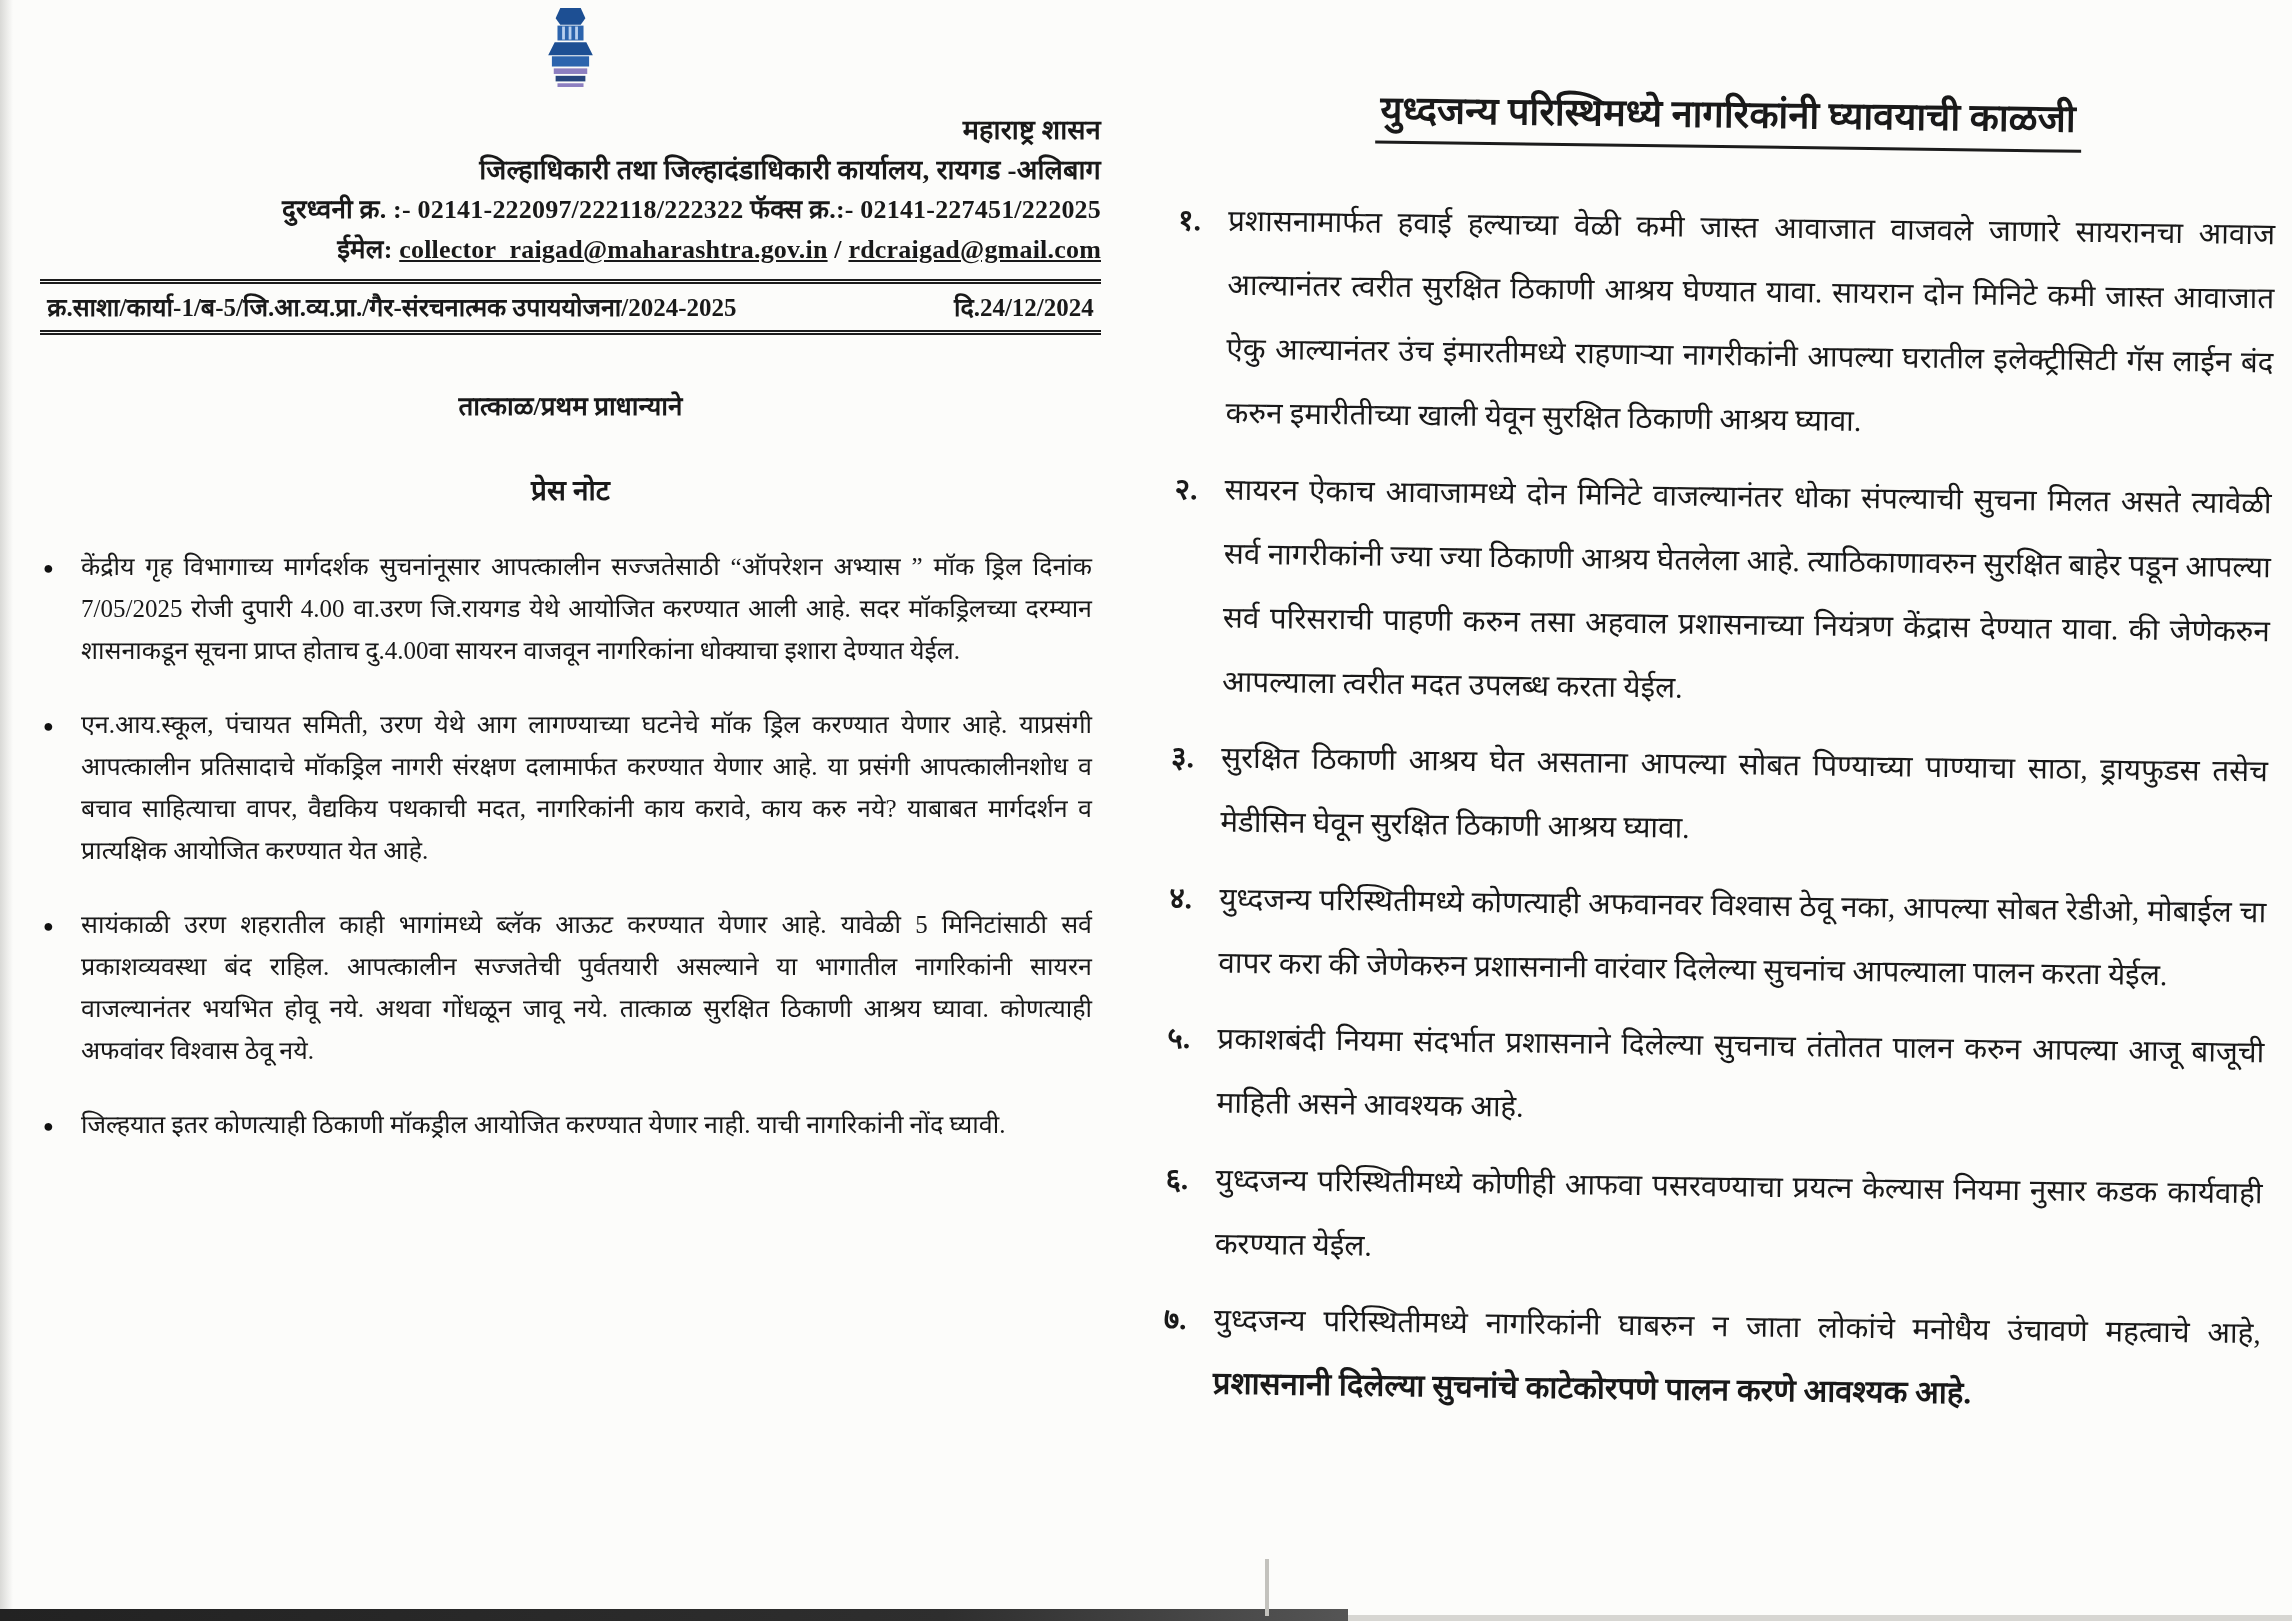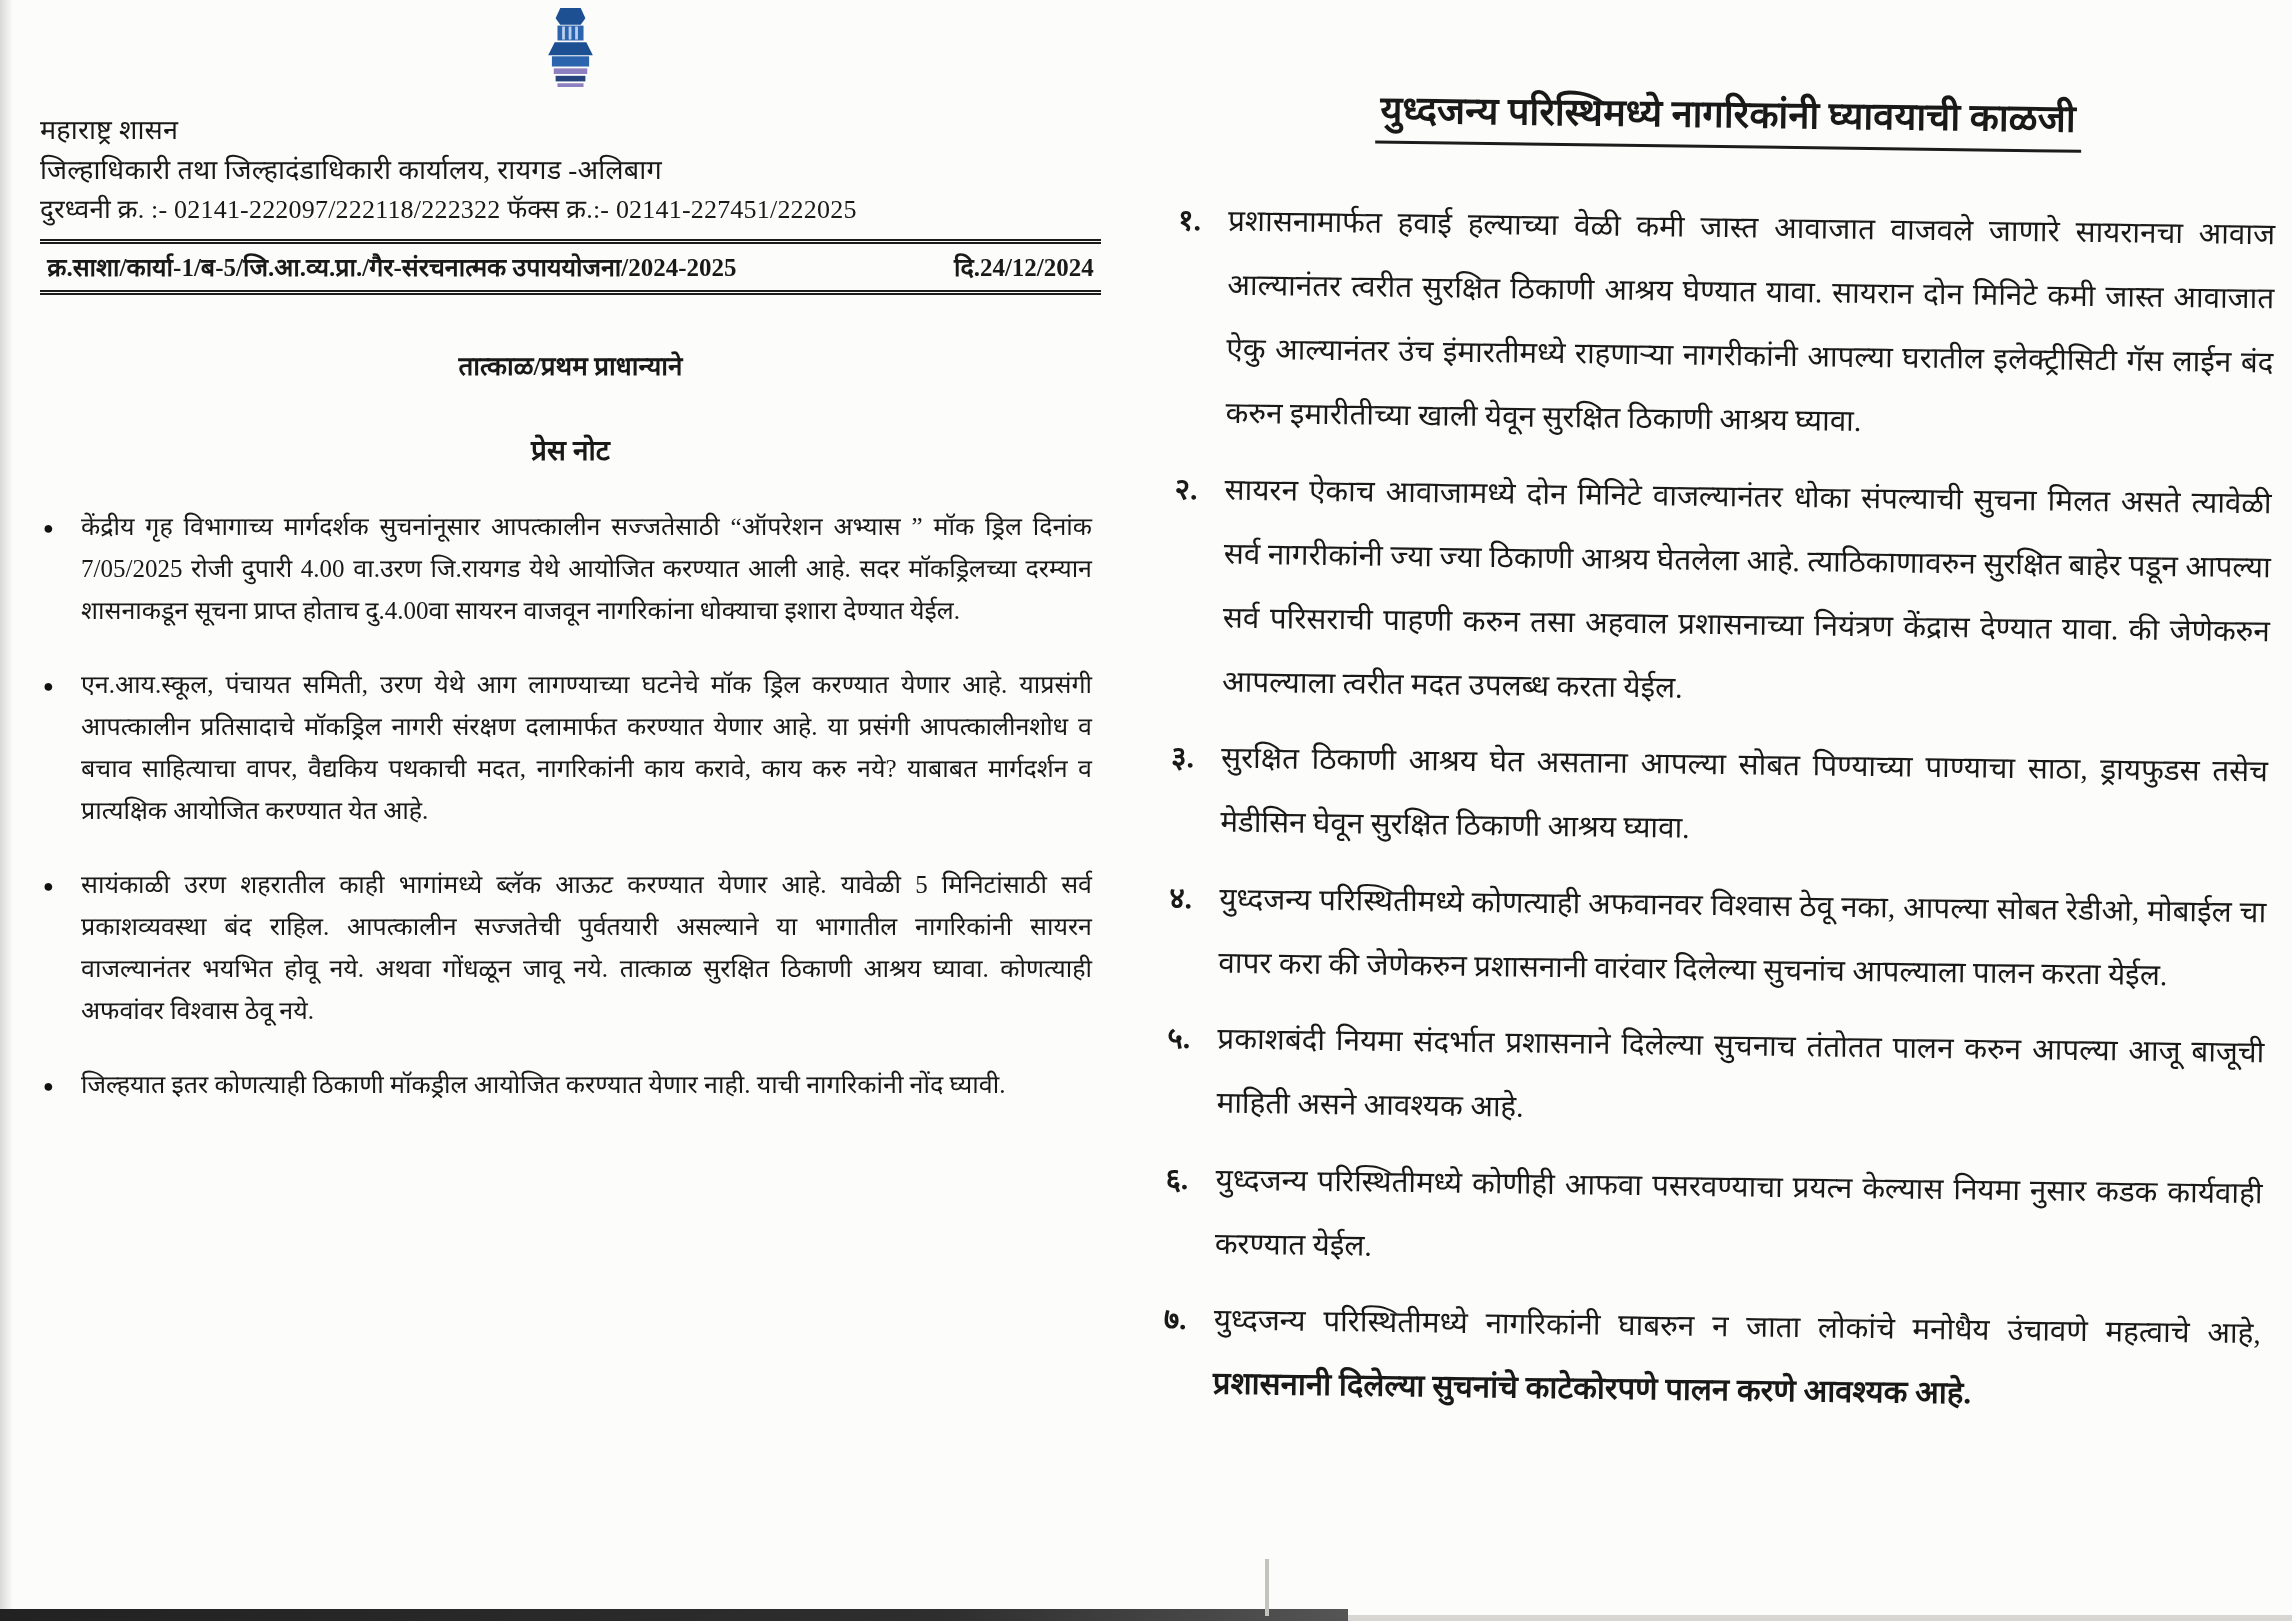--- a/index.html
+++ b/index.html
@@ -11,21 +11,21 @@
     overflow:hidden;
     color:#191919;
     font-family:"Liberation Serif","DejaVu Serif",serif;
   }
   
   .left-page{
     position:absolute;left:40px;top:7.2px;width:1061px;
   }
   .emblem-wrap{text-align:center;margin-bottom:5.4px;}
   .emblem-wrap svg{display:inline-block;}
-  .hdr{ text-align:left; font-weight:normal; font-size:27px; line-height:40px; letter-spacing:0.2px;}
+  .hdr{ text-align:right; font-weight:bold; font-size:27px; line-height:40px; letter-spacing:0.2px;}
   .hdr.small{font-size:26px;}
   .underline{text-decoration:underline;}
   .ref-row{
     margin-top:9px;
     display:flex;justify-content:space-between;align-items:flex-end;
     border-top:5.4px double #1c1c1c;
     border-bottom:5.4px double #1c1c1c;
     padding:5.4px 7.2px 7.2px 7.2px;
     font-weight:bold;font-size:25px;
   }
@@ -108,20 +108,26 @@
         <rect x="10" y="53" width="40" height="11" fill="#2c64ad"></rect>
         <rect x="12" y="66" width="36" height="6" fill="#8d7fc0"></rect>
         <rect x="14" y="74" width="32" height="6" fill="#27457c"></rect>
         <rect x="16" y="82" width="28" height="4" fill="#8d7fc0"></rect>
       </svg>
     </div>
 
     <div class="hdr">महाराष्ट्र शासन</div>
     <div class="hdr">जिल्हाधिकारी तथा जिल्हादंडाधिकारी कार्यालय, रायगड -अलिबाग</div>
     <div class="hdr small">दुरध्वनी क्र. :- 02141-222097/222118/222322 फॅक्स क्र.:- 02141-227451/222025</div>
+    <div class="hdr small">
+      <span>ईमेल:</span>
+      <span class="underline">collector_raigad@maharashtra.gov.in</span>
+      <span>/</span>
+      <span class="underline">rdcraigad@gmail.com</span>
+    </div>
 
     <div class="ref-row">
       <span>क्र.साशा/कार्या-1/ब-5/जि.आ.व्य.प्रा./गैर-संरचनात्मक उपाययोजना/2024-2025</span>
       <span>दि.24/12/2024</span>
     </div>
 
     <div class="priority">तात्काळ/प्रथम प्राधान्याने</div>
     <div class="press-note">प्रेस नोट</div>
 
     <ul class="bullets">

